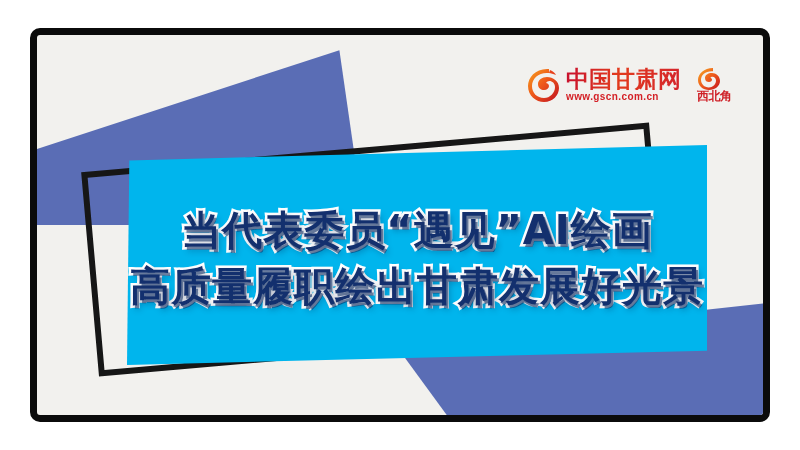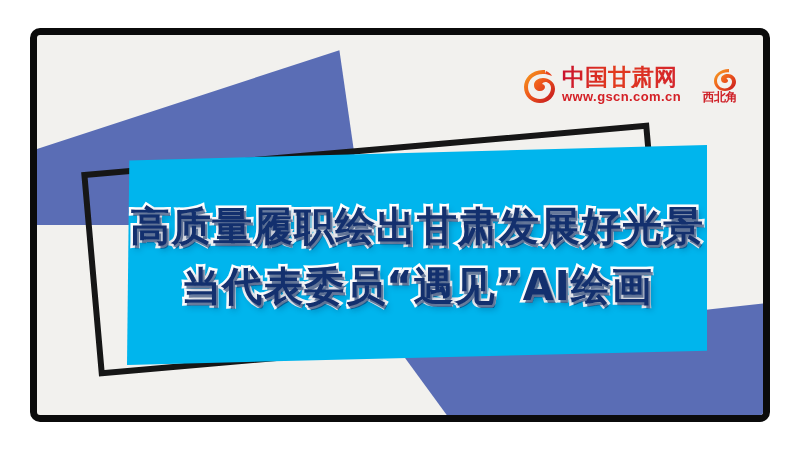--- a/index.html
+++ b/index.html
@@ -100,26 +100,26 @@
   .gscn-cn{
     font-family:"DejaVu Serif","Liberation Serif",serif;
     font-weight:bold;font-size:23px;line-height:1;
     background:linear-gradient(100deg,#c8102e 0%,#e23b1d 45%,#d4242c 100%);
     -webkit-background-clip:text;background-clip:text;
     color:transparent;
     letter-spacing:0px;
   }
   .gscn-url{
     font-family:"Liberation Sans",sans-serif;
-    font-size:13px;font-weight:bold;color:#d42026;
+    font-size:10px;font-weight:bold;color:#d42026;
     letter-spacing:0.4px;
   }
   .logo-app{display:flex;align-items:center;gap:7px;}
   .app-mark{
-    display:flex;flex-direction:column;align-items:flex-end;gap:0px;
+    display:flex;flex-direction:column;align-items:flex-start;gap:0px;
     width:40px;flex:0 0 auto;
   }
   .app-flame{width:24px;height:24px;}
   .app-flame svg{display:block;width:100%;height:100%;}
   .app-xbj{
     font-family:"DejaVu Serif","Liberation Serif",serif;
     font-weight:bold;font-size:12px;color:#cf2027;line-height:1;
     letter-spacing:-0.5px;
   }
   .app-title{
@@ -183,19 +183,19 @@
           </span>
           <span class="app-xbj">西北角</span>
         </span>
       </div>
 
     </div>
 
     <div class="banner-panel"></div>
     <div class="banner-panel" style="background:transparent;filter:none;">
       <div class="banner-inner">
+        <div class="headline line1">当代表委员“遇见”AI绘画</div>
         <div class="headline line2">高质量履职绘出甘肃发展好光景</div>
-        <div class="headline line1">当代表委员“遇见”AI绘画</div>
       </div>
     </div>
 
   </div>
 </div>
 
 </body></html>

